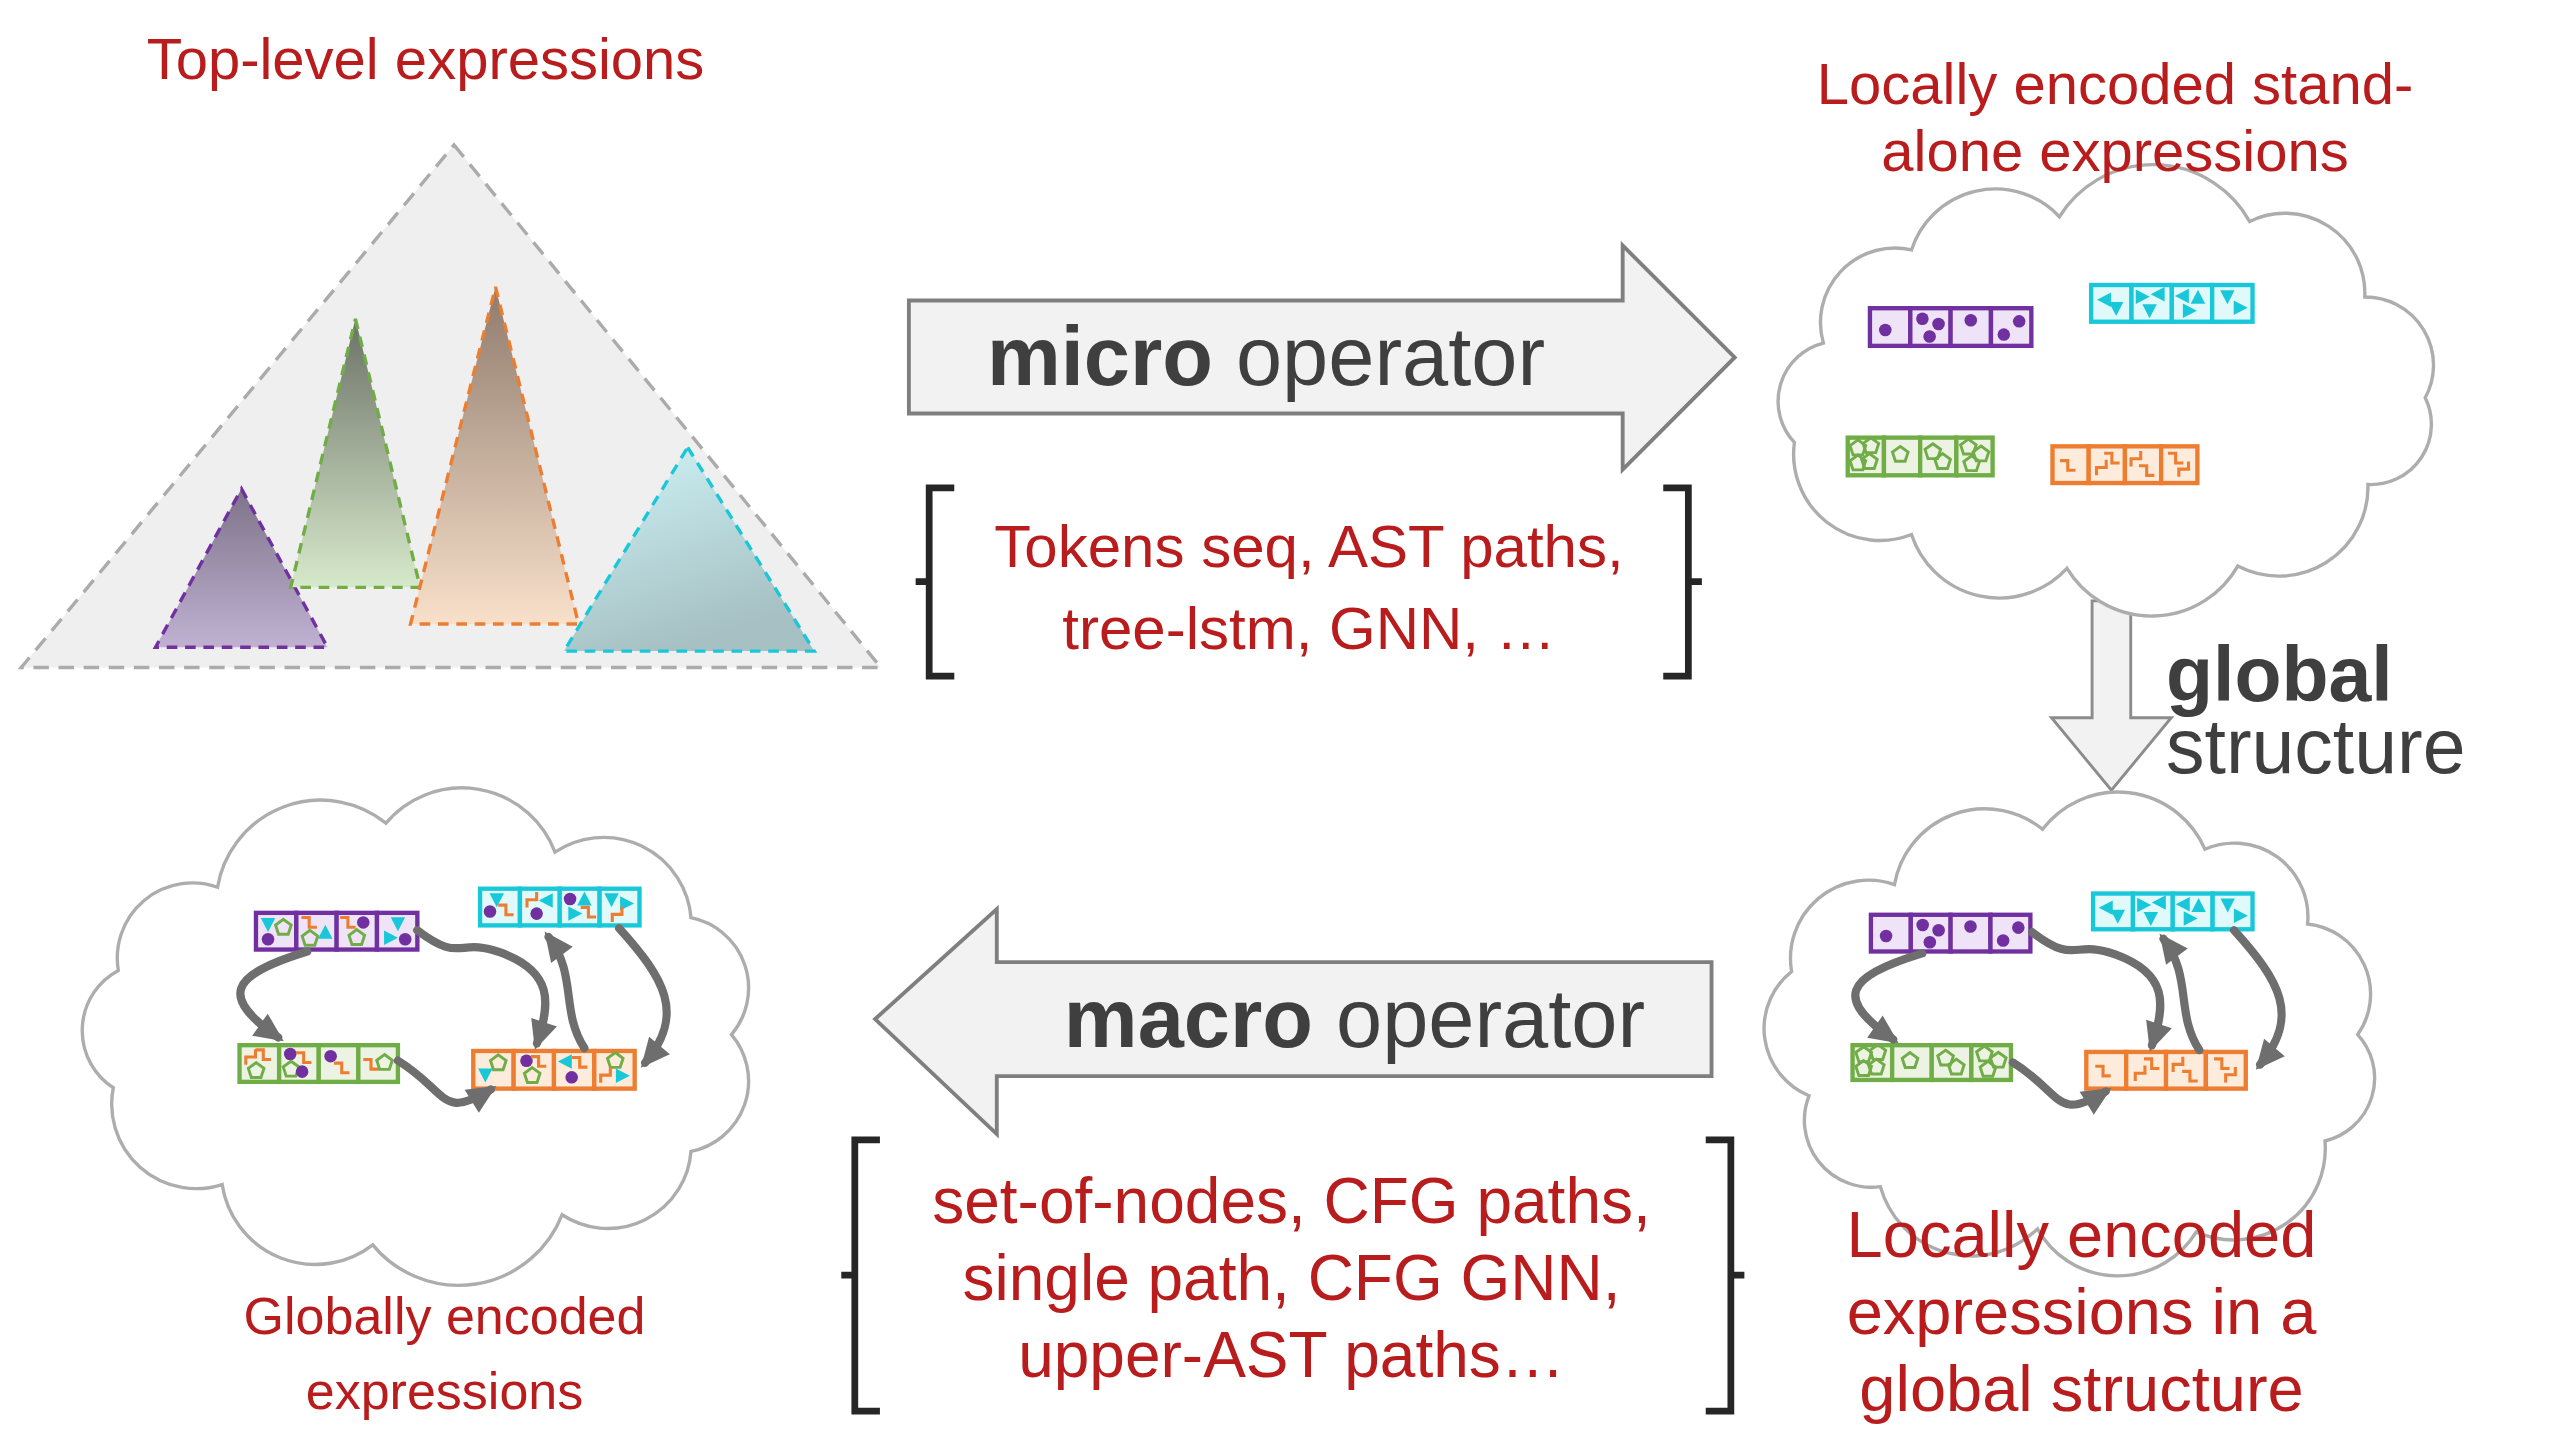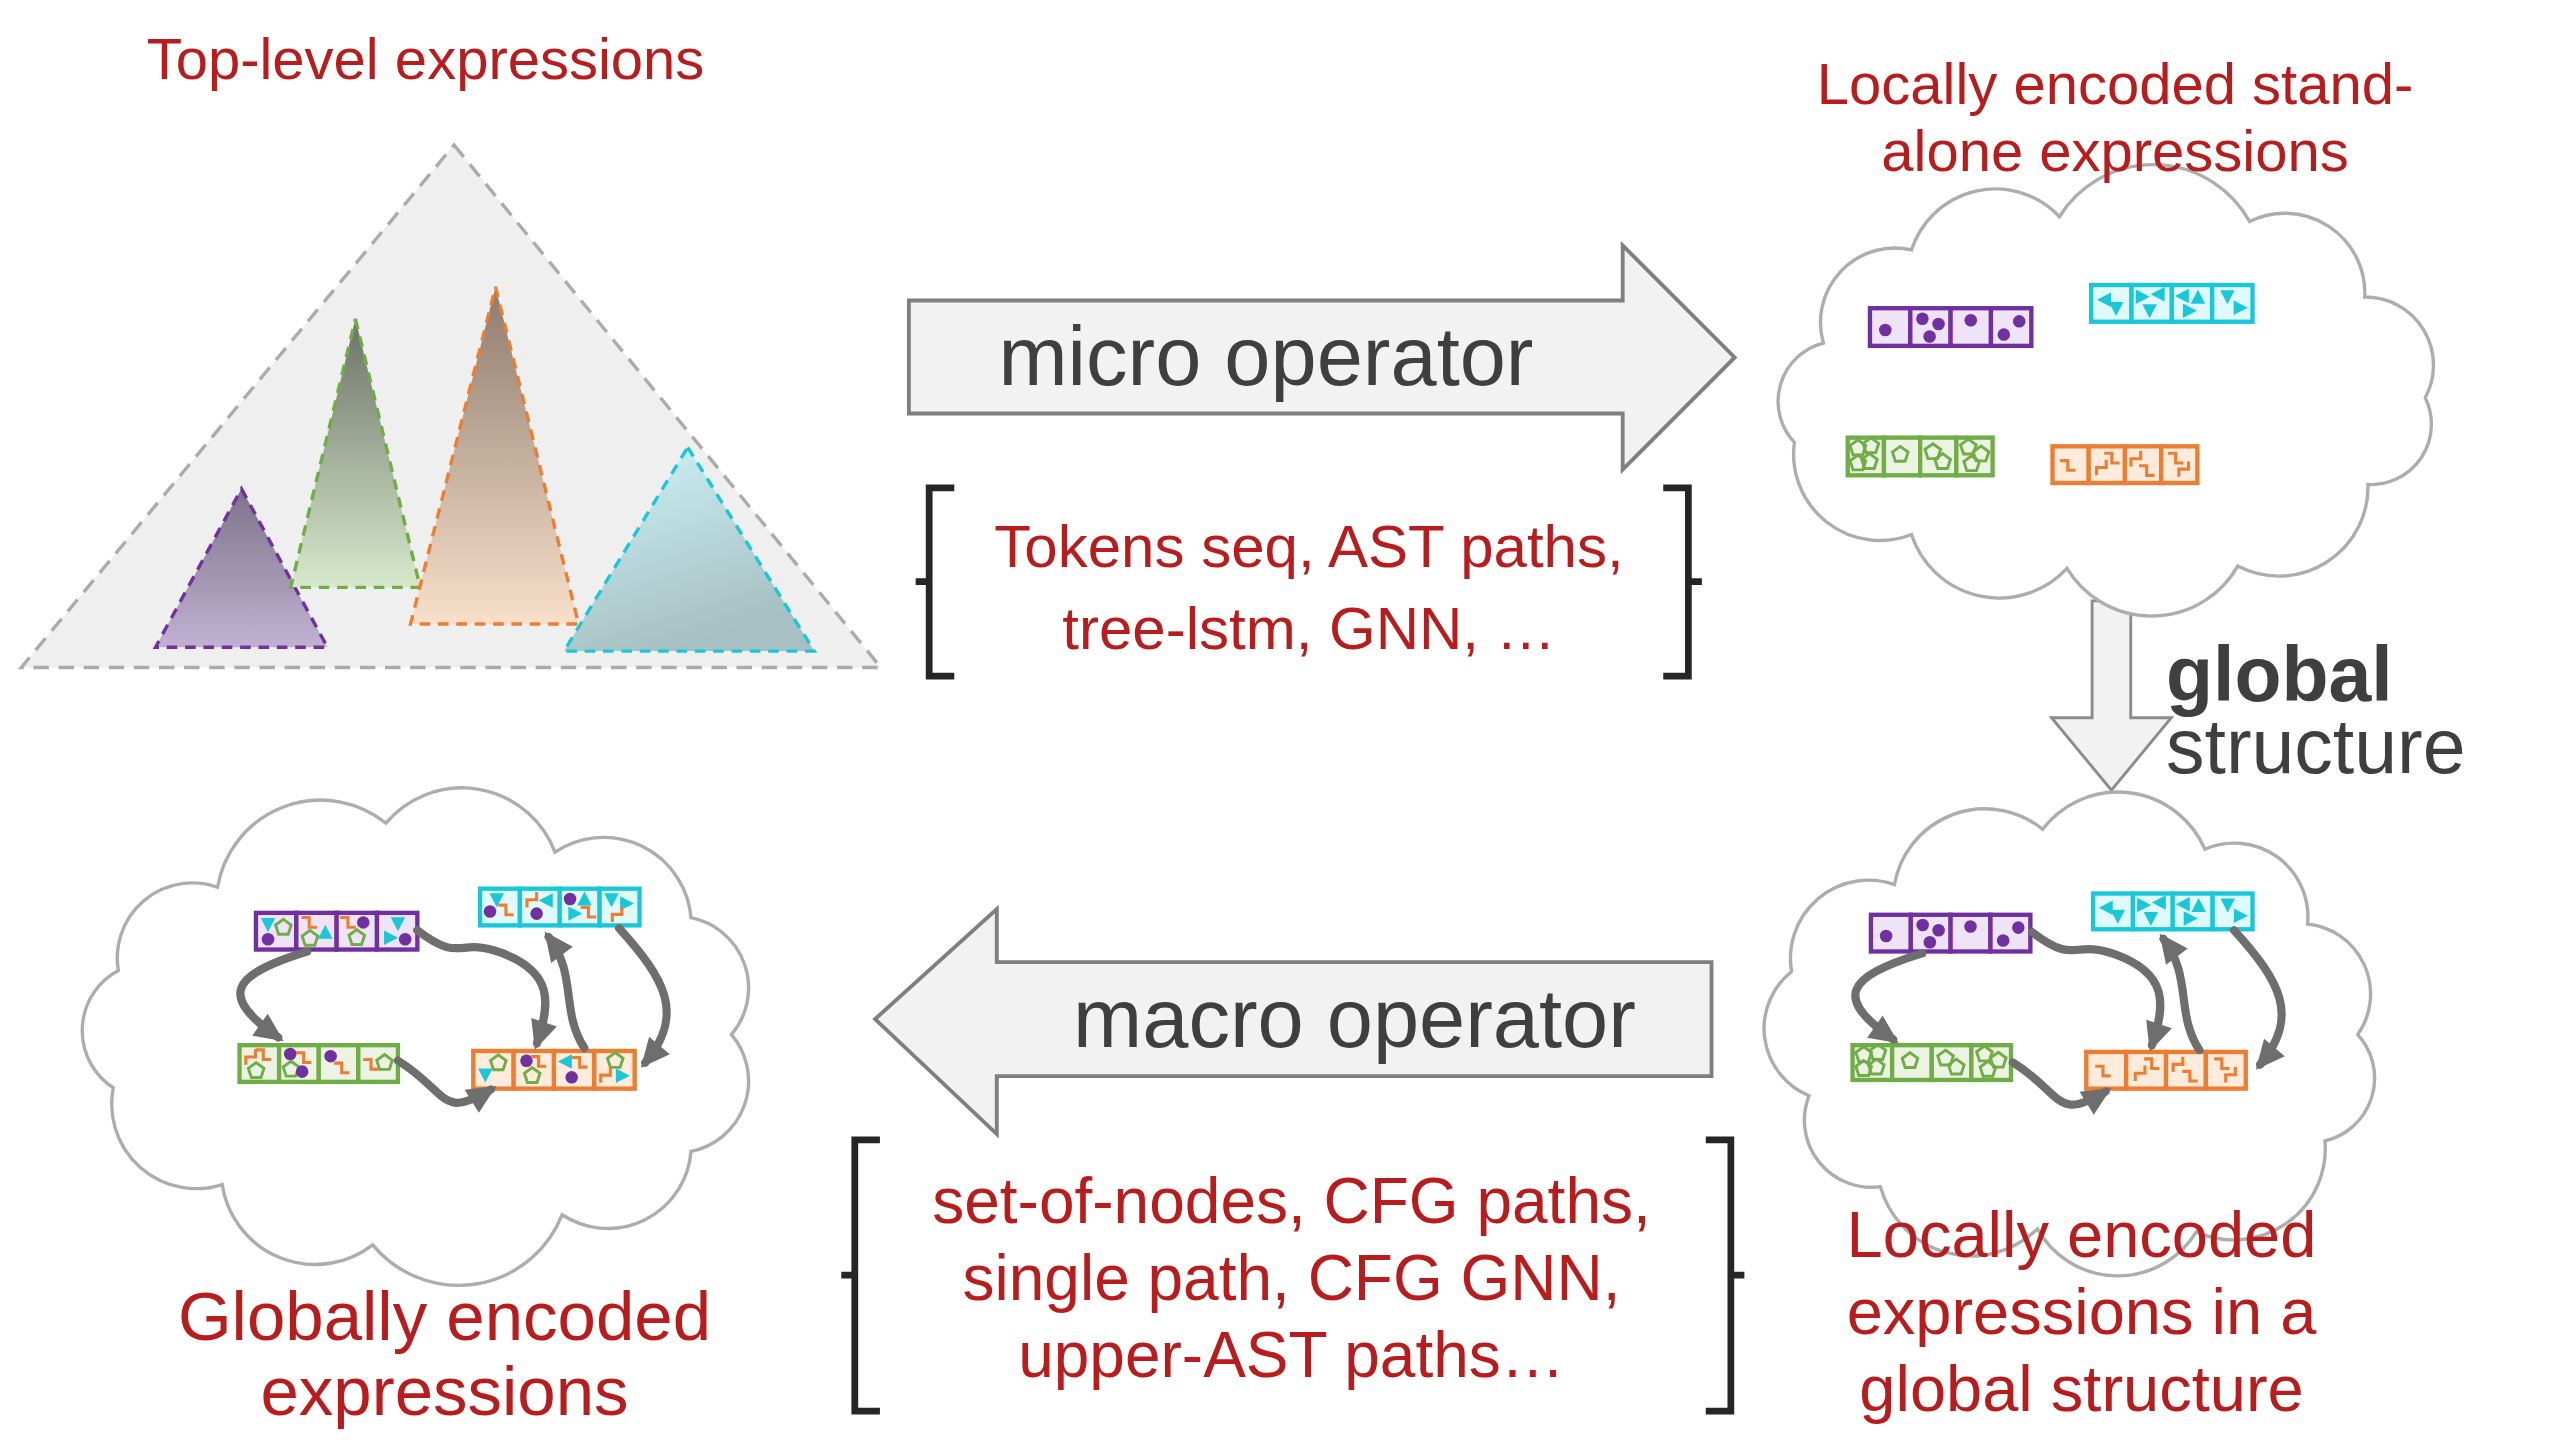--- a/index.html
+++ b/index.html
@@ -1,21 +1,21 @@
 <!DOCTYPE html>
 <html><head>
 <meta charset="utf-8">
 <style>
   html,body{margin:0;padding:0;background:#fff;}
   body{width:2576px;height:1449px;overflow:hidden;font-family:"Liberation Sans",sans-serif;}
   .stage{position:relative;width:2576px;height:1449px;}
   #scene{position:absolute;left:0;top:0;}
   .label{position:absolute;color:#b91c1c;text-align:center;white-space:nowrap;}
   .oplabel{position:absolute;display:flex;align-items:center;justify-content:center;color:#3f3f3f;white-space:nowrap;}
-  .oplabel .b{font-weight:normal;}
+  .oplabel .b{font-weight:bold;}
   .oplabel .r{margin-left:23px;}
   .gs{position:absolute;color:#3f3f3f;text-align:left;white-space:nowrap;}
 </style>
 </head>
 <body>
 
 <div class="stage">
   <svg id="scene" width="2576" height="1449" viewBox="0 0 2667 1500">
       <defs>
         <linearGradient id="gPurple" x1="0" y1="0" x2="0" y2="1">
@@ -508,21 +508,21 @@
     <span class="b">macro</span>
     <span class="r">operator</span>
   </div>
 
   <div class="label" style="left:898px;top:1163px;width:787px;font-size:64px;line-height:77px;">
     <div>set-of-nodes, CFG paths,</div>
     <div>single path, CFG GNN,</div>
     <div>upper-AST paths…</div>
   </div>
 
-  <div class="label" style="left:58px;top:1279px;width:773px;font-size:69px;line-height:75px;">
+  <div class="label" style="left:58px;top:1279px;width:773px;font-size:52px;line-height:75px;">
     <div>Globally encoded</div>
     <div>expressions</div>
   </div>
 
   <div class="label" style="left:1695px;top:1196px;width:773px;font-size:65px;line-height:77px;">
     <div>Locally encoded</div>
     <div>expressions in a</div>
     <div>global structure</div>
   </div>
 </div>

